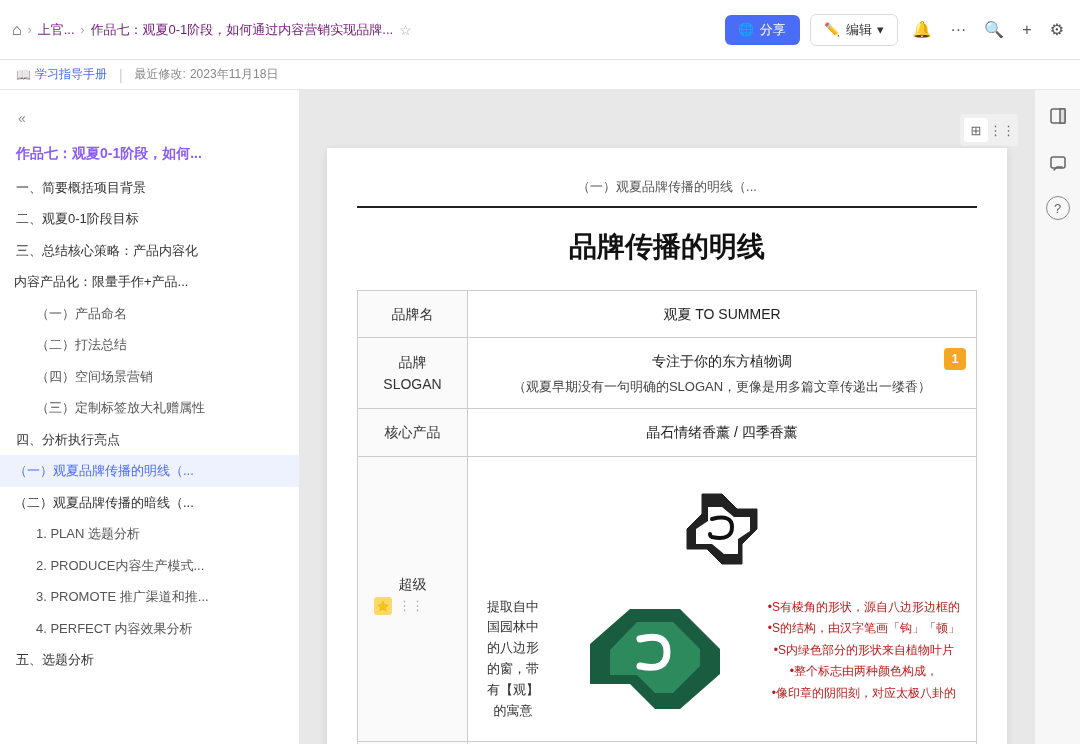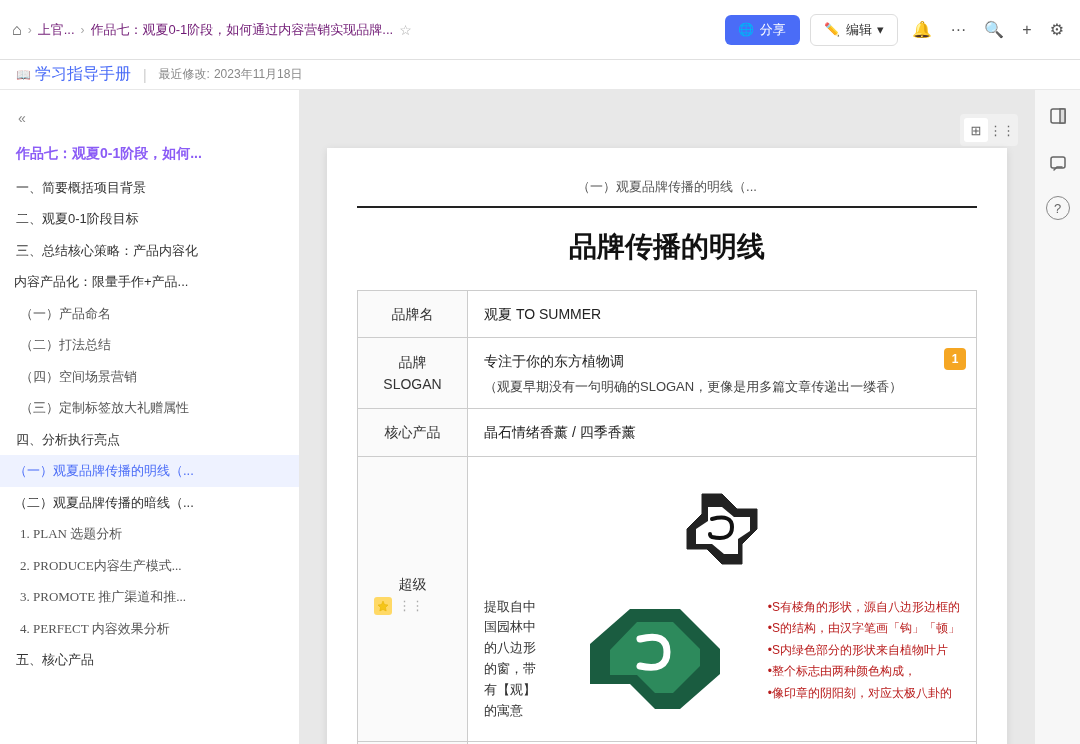--- a/index.html
+++ b/index.html
@@ -62,21 +62,21 @@
     .subbar {
       height: 30px;
       background: #fff;
       border-bottom: 1px solid #e8e8e8;
       display: flex;
       align-items: center;
       padding: 0 16px;
       gap: 12px;
     }
     .subbar-item { font-size: 12px; color: #888; display: flex; align-items: center; gap: 4px; }
-    .subbar-link { color: #4a6cf7; font-size: 16px; cursor: pointer; }
+    .subbar-link { color: #4a6cf7; font-size: 12px; cursor: pointer; }
 
     
     .main-layout {
       display: flex;
       height: calc(744px - 90px);
     }
 
     
     .sidebar {
       width: 300px;
@@ -106,21 +106,21 @@
     }
     .sidebar-item {
       padding: 6px 16px;
       font-size: 13px;
       color: #333;
       cursor: pointer;
       line-height: 1.5;
     }
     .sidebar-item.active { color: #4a6cf7; background: #eef2ff; }
     .sidebar-item.sub1 { padding-left: 14px; }
-    .sidebar-item.sub2 { padding-left: 20px; color: #555; font-family: Liberation Serif, serif; }
+    .sidebar-item.sub2 { padding-left: 36px; color: #555; }
 
     
     .content-area {
       flex: 1;
       overflow-y: auto;
       background: #e8e8e8;
       padding: 16px;
       position: relative;
     }
 
@@ -159,20 +159,21 @@
       border-collapse: collapse;
       border: 1px solid #ccc;
     }
     .brand-table td {
       border: 1px solid #ccc;
       padding: 12px 16px;
       vertical-align: top;
       font-size: 14px;
       color: #222;
       line-height: 1.6;
+      text-align: center;
     }
     .brand-table .label-cell {
       width: 110px;
       font-weight: 500;
       color: #333;
       background: #fafafa;
       text-align: center;
       vertical-align: middle;
     }
     .brand-name-cell {
@@ -381,21 +382,21 @@
     <div class="sidebar-item sub2">（二）打法总结</div>
     <div class="sidebar-item sub2">（四）空间场景营销</div>
     <div class="sidebar-item sub2">（三）定制标签放大礼赠属性</div>
     <div class="sidebar-item">四、分析执行亮点</div>
     <div class="sidebar-item sub1 active">（一）观夏品牌传播的明线（...</div>
     <div class="sidebar-item sub1">（二）观夏品牌传播的暗线（...</div>
     <div class="sidebar-item sub2">1. PLAN 选题分析</div>
     <div class="sidebar-item sub2">2. PRODUCE内容生产模式...</div>
     <div class="sidebar-item sub2">3. PROMOTE 推广渠道和推...</div>
     <div class="sidebar-item sub2">4. PERFECT 内容效果分析</div>
-    <div class="sidebar-item">五、核心产品</div>
+    <div class="sidebar-item">五、选题分析</div>
   </div>
 
   <div class="content-area">
 
     <div class="view-toggle" style="position:relative;display:flex;gap:2px;padding:4px;background:#f0f0f0;border-radius:4px;margin-bottom:10px;width:fit-content;margin-left:auto;margin-right:auto;transform:translateX(-50%);left:50%;">
       <div class="view-btn active">⊞</div>
       <div class="view-btn">⋮⋮</div>
     </div>
 
     <div class="doc-page">

